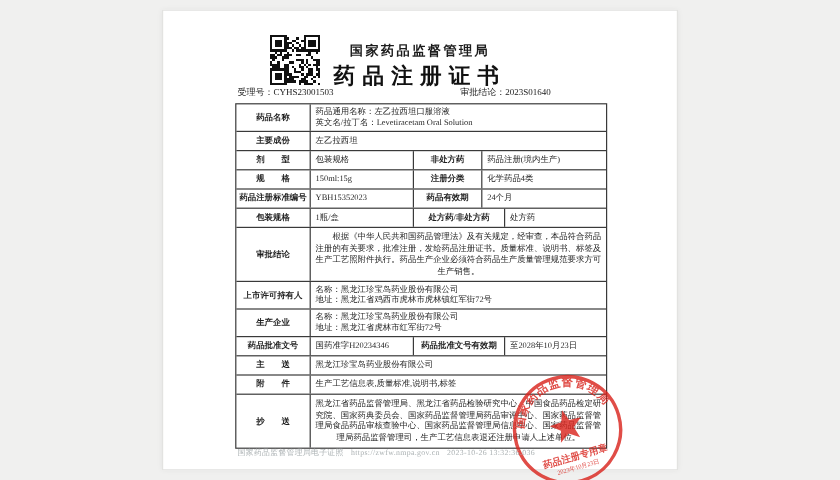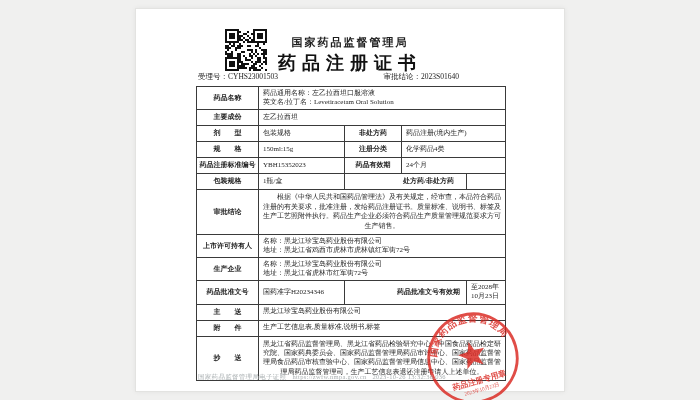--- a/index.html
+++ b/index.html
@@ -16,21 +16,21 @@
   .accno{position:absolute;left:62px;top:0;}
   .certno{position:absolute;right:105px;top:0;}
   .table{position:absolute;left:60px;top:77px;width:310px;border:0.8px solid #3a3a3a;
          font-size:7px;color:#1f1f1f;box-sizing:border-box;}
   .trow{display:flex;border-bottom:0.6px solid #3a3a3a;min-height:15px;align-items:stretch;}
   .trow:last-child{border-bottom:none;}
   .tlabel{flex:0 0 62px;width:62px;border-right:0.6px solid #3a3a3a;font-weight:bold;
           display:flex;align-items:center;justify-content:center;text-align:center;
           padding:2px 1px;box-sizing:border-box;line-height:1.25;}
   .l2{flex:0 0 57px;width:57px;}
-  .l2.wide{flex:0 0 76px;width:76px;margin-left:46px;}
+  .l2.wide{flex:0 0 76px;width:76px;}
   .tvalue{flex:1 1 auto;padding:2px 4px;display:flex;flex-direction:column;justify-content:center;
           line-height:1.3;box-sizing:border-box;}
   .v1{flex:0 0 86px;width:86px;border-right:0.6px solid #3a3a3a;}
   .para{display:block;padding:3px 4px;line-height:1.35;text-align:center;}
   .ind{text-indent:14px;}
   .footer{position:absolute;left:62px;top:364px;font-size:6.5px;color:#aab0b2;letter-spacing:0.3px;}
   .footer span{margin-right:6px;}
   .seal{position:absolute;left:287px;top:299px;width:100px;height:100px;
         transform:rotate(-16deg);pointer-events:none;}
 </style>
@@ -310,20 +310,21 @@
         <div class="trow">
           <div class="tlabel">药品注册标准编号</div>
           <div class="tvalue v1">YBH15352023</div>
           <div class="tlabel l2">药品有效期</div>
           <div class="tvalue">24个月</div>
         </div>
         <div class="trow">
           <div class="tlabel">包装规格</div>
           <div class="tvalue v1">1瓶/盒</div>
           <div class="tlabel l2 wide">处方药/非处方药</div>
+          <div class="tvalue">处方药</div>
         </div>
         <div class="trow">
           <div class="tlabel">审批结论</div>
           <div class="tvalue para ind">根据《中华人民共和国药品管理法》及有关规定，经审查，本品符合药品注册的有关要求，批准注册，发给药品注册证书。质量标准、说明书、标签及生产工艺照附件执行。药品生产企业必须符合药品生产质量管理规范要求方可生产销售。</div>
         </div>
         <div class="trow">
           <div class="tlabel">上市许可持有人</div>
           <div class="tvalue">
             <div>名称：黑龙江珍宝岛药业股份有限公司</div>
             <div>地址：黑龙江省鸡西市虎林市虎林镇红军街72号</div>

